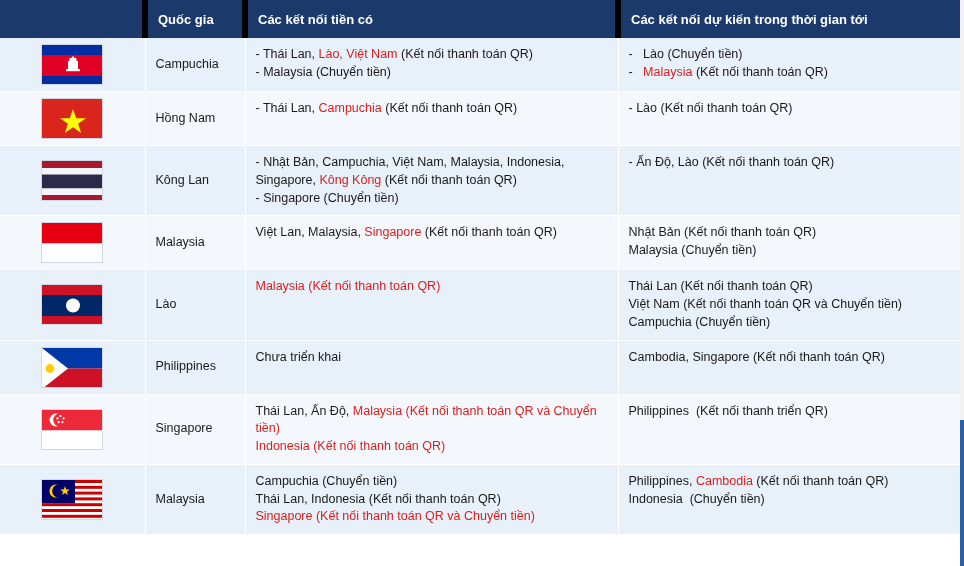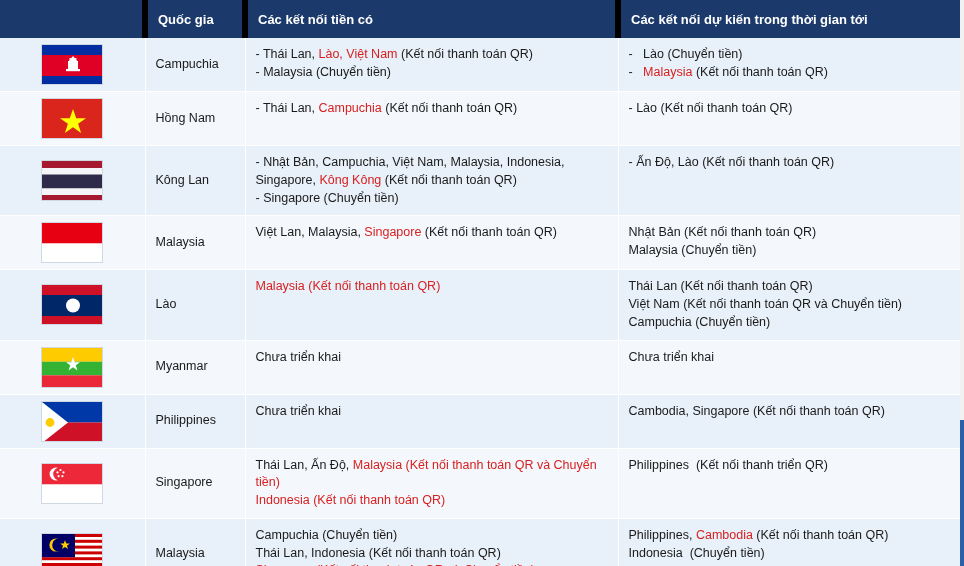--- a/index.html
+++ b/index.html
@@ -154,31 +154,20 @@
                 <rect width="62" height="41" fill="#ce1126"></rect>
                 <rect y="10" width="62" height="21" fill="#002868"></rect>
                 <circle cx="31" cy="20.5" r="7" fill="#fff"></circle>
               </svg></span></td>
           <td class="country-cell">Lào</td>
           <td><span class="cell-text"><span class="hl">Malaysia (Kết nối thanh toán QR)</span></span></td>
           <td><span class="cell-text"><span>Thái Lan (Kết nối thanh toán QR)
 Việt Nam (Kết nối thanh toán QR và Chuyển tiền)
 Campuchia (Chuyển tiền)</span></span></td>
         </tr>
-        <tr class="even">
-          <td class="flag-cell"><span class="flag"><svg viewBox="0 0 62 41" width="62" height="41" preserveAspectRatio="none">
-                <rect width="62" height="13.7" fill="#fecb00"></rect>
-                <rect y="13.7" width="62" height="13.6" fill="#34b233"></rect>
-                <rect y="27.3" width="62" height="13.7" fill="#ea2839"></rect>
-                <polygon fill="#fff" points="31,9 35.5,22.5 24,14.3 38,14.3 26.5,22.5"></polygon>
-              </svg></span></td>
-          <td class="country-cell">Myanmar</td>
-          <td><span class="cell-text"><span>Chưa triển khai</span></span></td>
-          <td><span class="cell-text"><span>Chưa triển khai</span></span></td>
-        </tr>
         <tr class="odd">
           <td class="flag-cell"><span class="flag"><svg viewBox="0 0 62 41" width="62" height="41" preserveAspectRatio="none">
                 <rect width="62" height="20.5" fill="#0038a8"></rect>
                 <rect y="20.5" width="62" height="20.5" fill="#ce1126"></rect>
                 <polygon fill="#fff" points="0,0 26,20.5 0,41"></polygon>
                 <circle cx="8" cy="20.5" r="4.4" fill="#fecb00"></circle>
               </svg></span></td>
           <td class="country-cell">Philippines</td>
           <td><span class="cell-text"><span>Chưa triển khai</span></span></td>
           <td><span class="cell-text"><span>Cambodia, Singapore (Kết nối thanh toán QR)</span></span></td>

